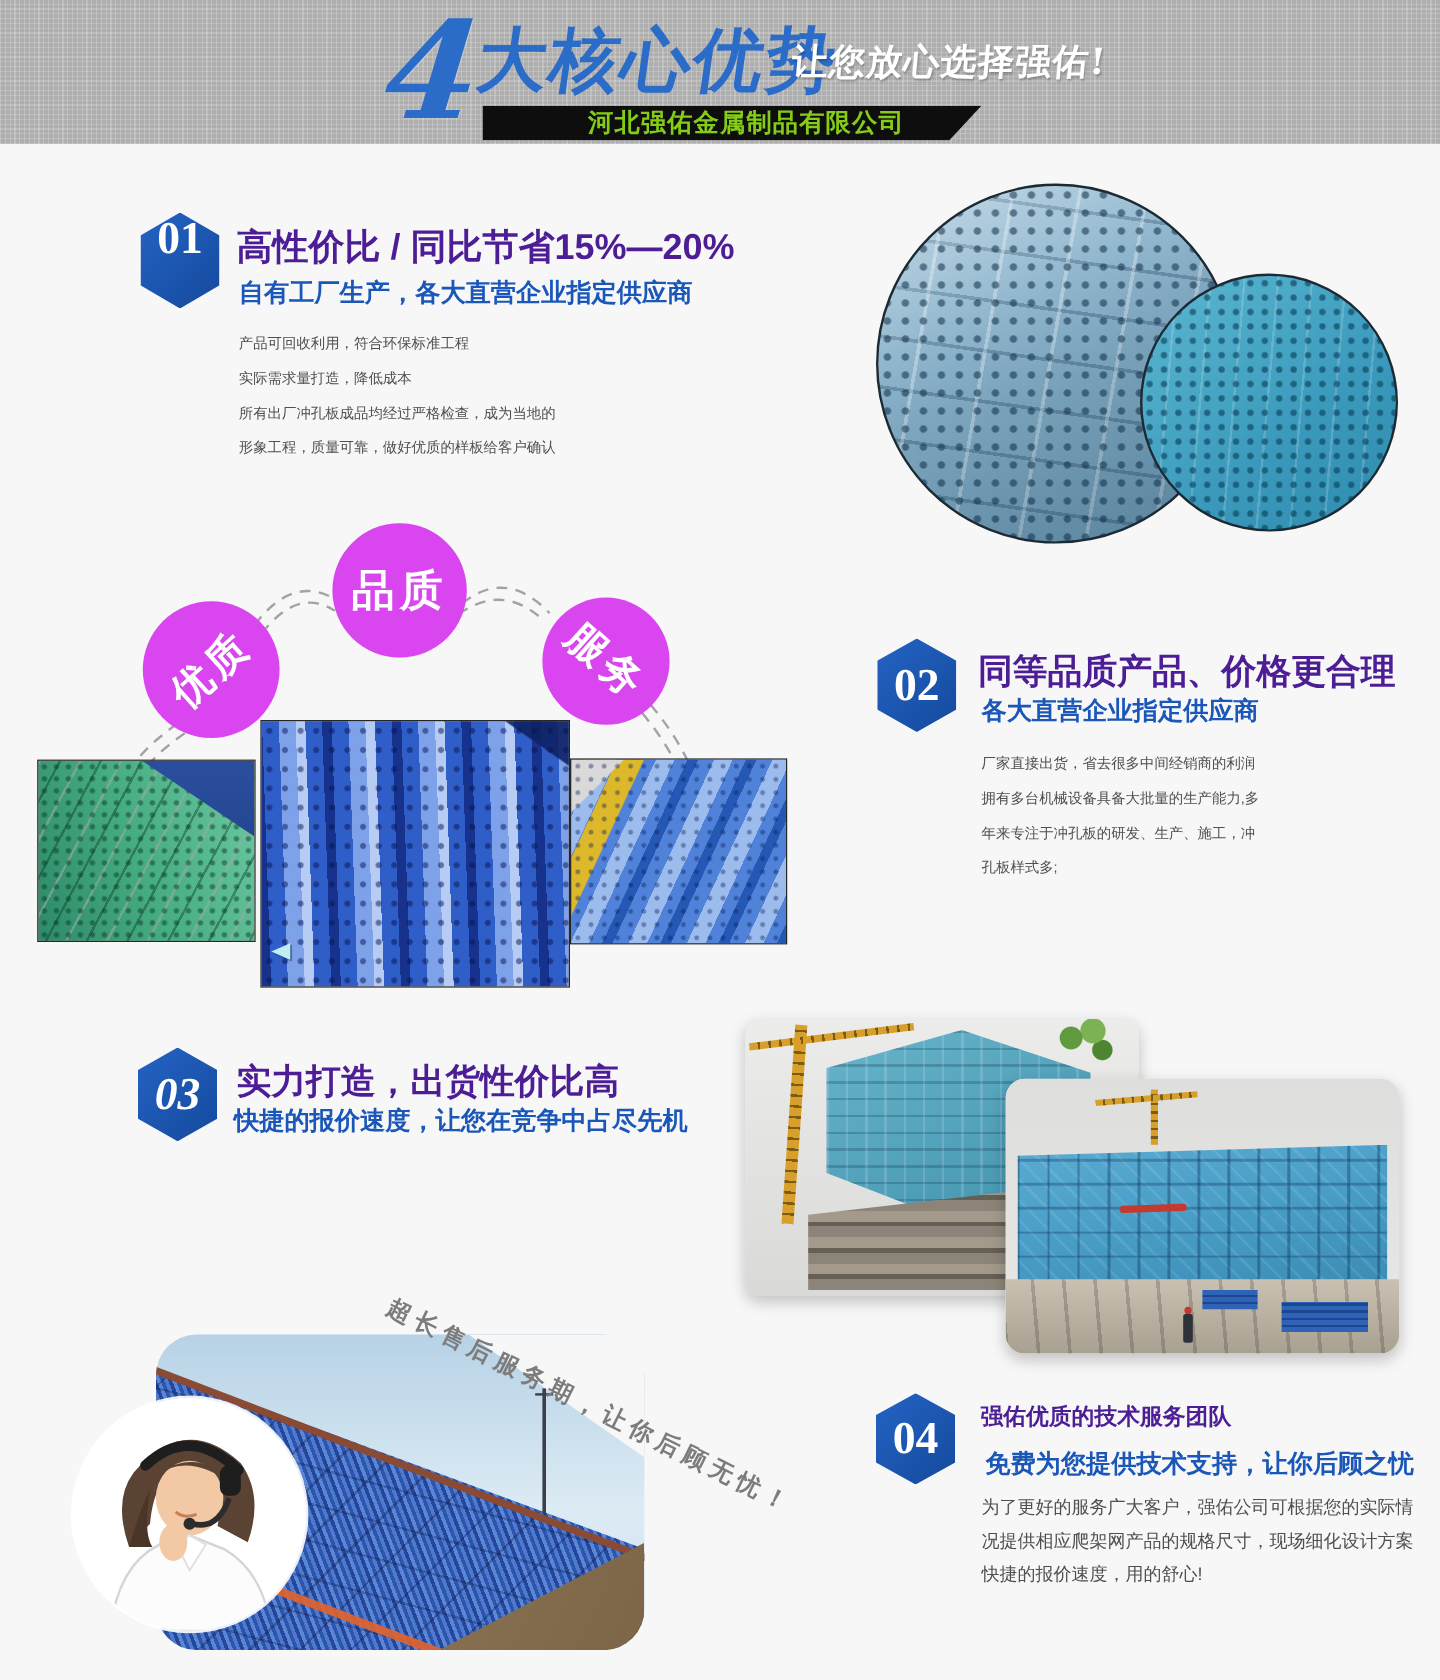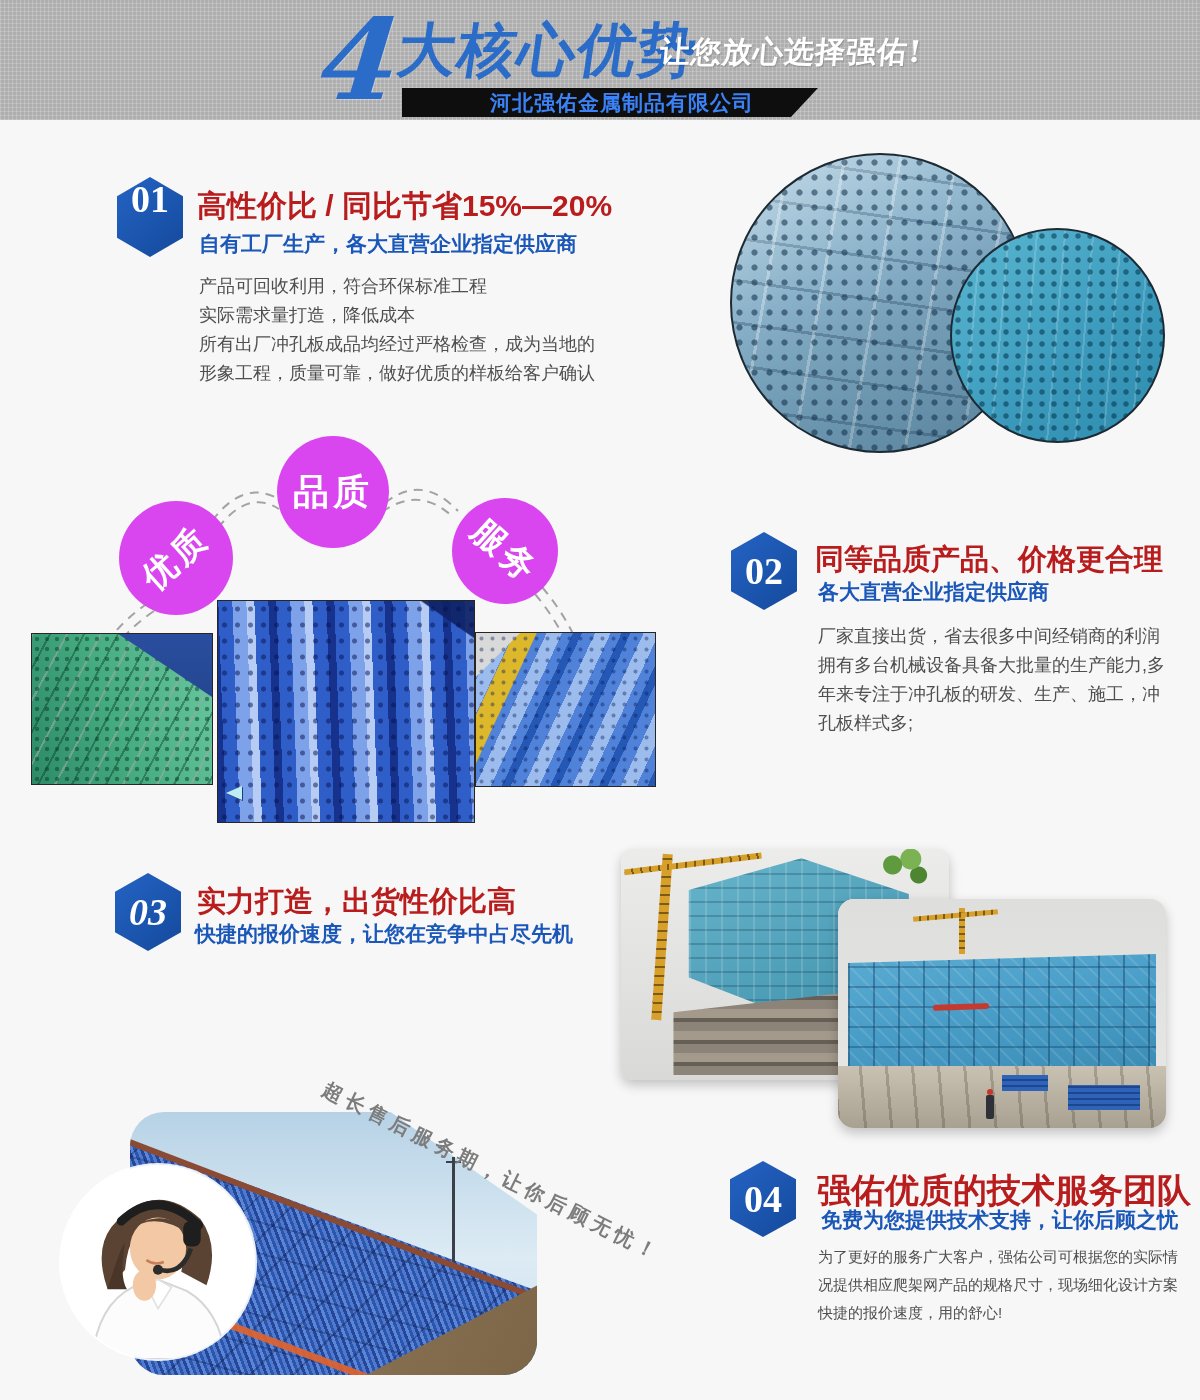--- a/index.html
+++ b/index.html
@@ -12,30 +12,30 @@
       repeating-linear-gradient(90deg, rgba(255,255,255,.14) 0 1px, rgba(0,0,0,.03) 1px 4px);}
   .hero-num{position:absolute;left:322;top:0;}
   .hero-num{left:322px;top:-6px;font:italic 900 112px "DejaVu Serif",serif;color:#2a6cc8;
     transform:skewX(-6deg);text-shadow:1px 1px 0 rgba(255,255,255,.25);}
   .hero-title{position:absolute;left:398px;top:12px;font:bold 58px "DejaVu Serif",serif;
     color:#2a6cc8;transform:skewX(-8deg);letter-spacing:2px;}
   .hero-slogan{position:absolute;left:660px;top:32px;font:bold 30px "DejaVu Serif",serif;
     color:#ffffff;transform:skewX(-5deg);letter-spacing:1px;text-shadow:1px 1px 2px rgba(0,0,0,.25);}
   .hero-banner{position:absolute;left:402px;top:88px;width:416px;height:29px;background:#0e0e0e;
     clip-path:polygon(0 0,100% 0,93.5% 100%,0 100%);}
-  .hero-banner span{display:block;text-align:center;line-height:29px;font-size:21px;font-weight:bold;color:#3b82f6;letter-spacing:1px;margin-left:24px;}
+  .hero-banner span{display:block;text-align:center;line-height:29px;font-size:21px;font-weight:bold;color:#84cc16;letter-spacing:1px;margin-left:24px;}
   
   .hex{position:absolute;width:66px;height:80px;
     background:linear-gradient(135deg,#2563c4 0%,#1b55ae 55%,#154a9d 100%);
     clip-path:polygon(50% 0%,100% 24%,100% 76%,50% 100%,0% 76%,0% 24%);}
   .hex span{display:block;width:100%;text-align:center;line-height:80px;
     font:bold 38px "Liberation Serif","DejaVu Serif",serif;color:#fff;}
-  .sec-title{position:absolute;font:bold 30px "Liberation Sans",sans-serif;color:#b91c1c;white-space:nowrap;text-align:center;}
+  .sec-title{position:absolute;font:bold 30px "Liberation Sans",sans-serif;color:#4c1d95;white-space:nowrap;text-align:center;}
   .sec-sub{position:absolute;font:bold 21px "DejaVu Serif",serif;color:#1a57b8;white-space:nowrap;}
-  .sec-body{position:absolute;color:#4f4f4f;font-size:18px;}
+  .sec-body{position:absolute;color:#4f4f4f;font-size:12px;}
   .sec-body .bl{white-space:nowrap;}
   .lh29 .bl{line-height:29px;}
   .lh32 .bl{line-height:32px;}
   .lh28 .bl{line-height:28px;}
   
   .circ{position:absolute;border-radius:50%;border:2px solid #1c2a34;box-sizing:border-box;}
   .circ-big{left:730px;top:153px;width:300px;height:300px;z-index:1;
     background-image:
       radial-gradient(circle, rgba(15,45,70,.55) 2.6px, rgba(15,45,70,0) 3.6px),
       linear-gradient(150deg, rgba(255,255,255,.35) 0%, rgba(255,255,255,0) 38%, rgba(10,30,50,.22) 100%),
@@ -278,21 +278,21 @@
       <path d="M67 43 Q62 57 51 54" stroke="#2c2c2c" stroke-width="2.4" fill="none"></path>
       <circle cx="50" cy="54" r="2.6" fill="#2c2c2c"></circle>
       <ellipse cx="43" cy="62" rx="6" ry="8" fill="#f2c9a4"></ellipse>
       <path d="M44 49 Q48 52 53 50" stroke="#c77f5a" stroke-width="1.3" fill="none"></path>
     </svg>
   </div>
 
   <div class="hex" style="left:730px;top:1161px;height:76px;" data-name="advantage-4-hexagon-badge">
     <span style="line-height:76px;" data-name="advantage-4-number">04</span>
   </div>
-  <div class="sec-title" style="left:817px;top:1168px;font-size:34px;" data-name="advantage-4-title">强佑优质的技术服务团队</div>
+  <div class="sec-title" style="left:817px;top:1168px;font-size:19px;" data-name="advantage-4-title">强佑优质的技术服务团队</div>
   <div class="sec-sub" style="left:821px;top:1206px;" data-name="advantage-4-subtitle">免费为您提供技术支持，让你后顾之忧</div>
   <div class="sec-body lh28" style="left:818px;top:1243px;font-size:15px;" data-name="advantage-4-body">
     <div class="bl" data-name="advantage-4-body-line">为了更好的服务广大客户，强佑公司可根据您的实际情</div>
     <div class="bl" data-name="advantage-4-body-line">况提供相应爬架网产品的规格尺寸，现场细化设计方案</div>
     <div class="bl" data-name="advantage-4-body-line">快捷的报价速度，用的舒心!</div>
   </div>
 
 </div>
 
 </body></html>

